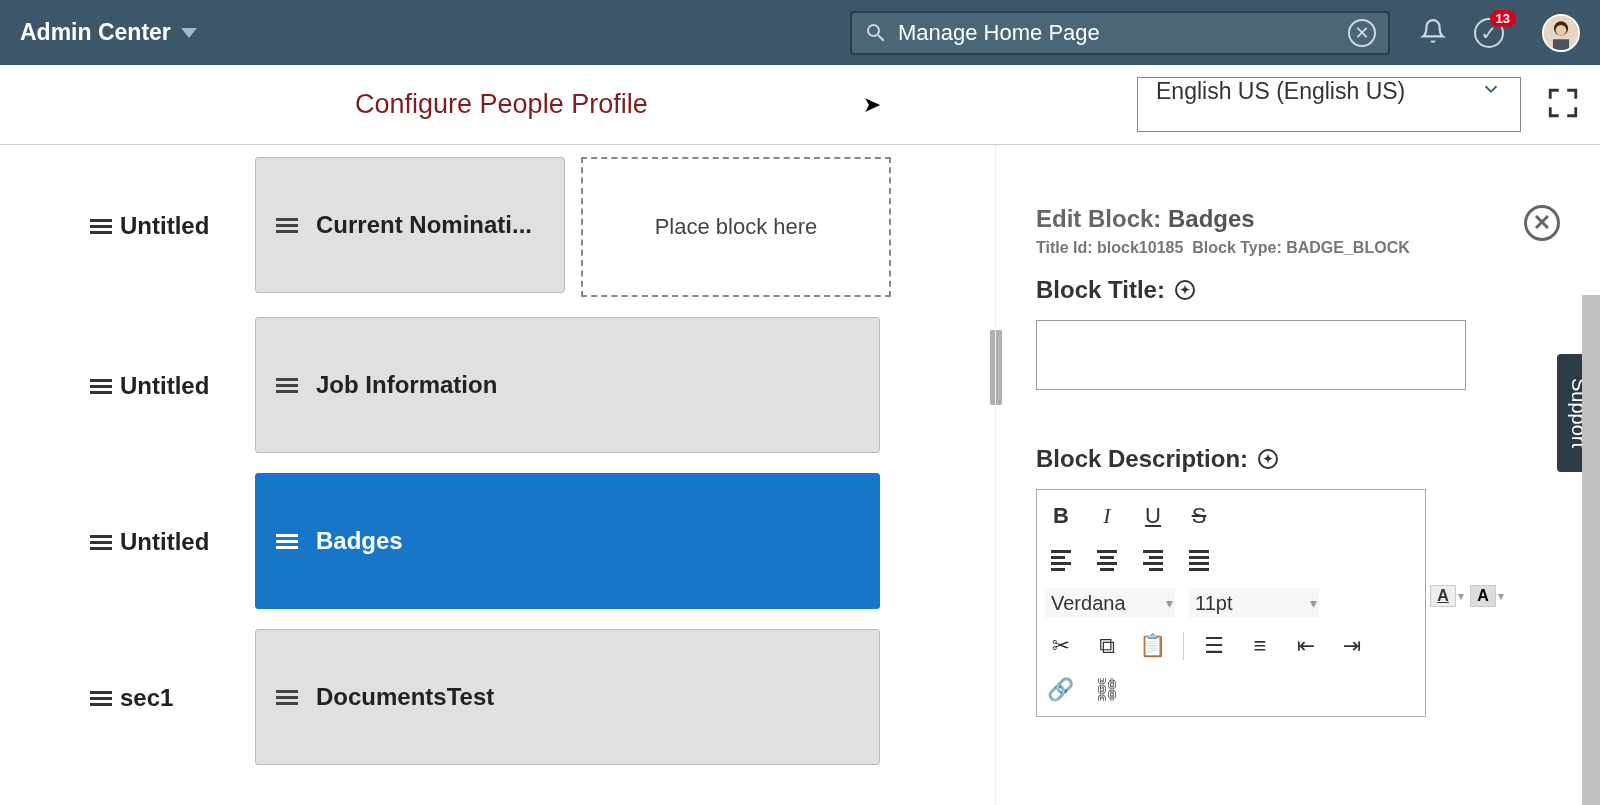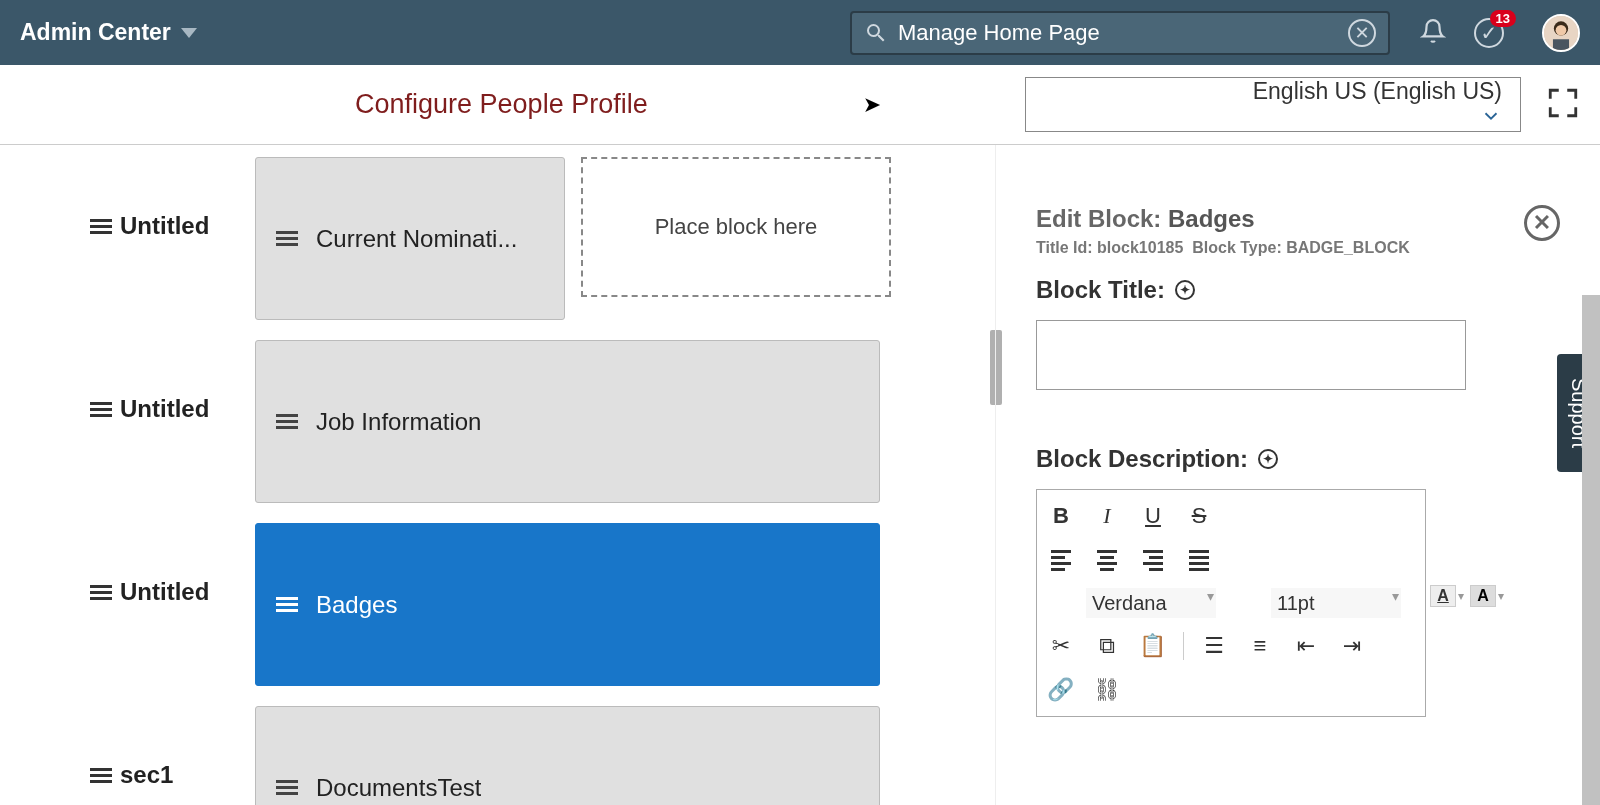--- a/index.html
+++ b/index.html
@@ -14,32 +14,32 @@
   .clear-btn { width:28px; height:28px; border:2px solid #cfd8df; border-radius:50%; display:flex; align-items:center; justify-content:center; color:#cfd8df; font-size:18px; cursor:pointer; }
   .top-icons { display:flex; align-items:center; gap:28px; margin-left:30px; }
   .icon-btn { position:relative; cursor:pointer; color:#cfd8df; }
   .badge { position:absolute; top:-8px; right:-12px; background:#d9001b; color:#fff; font-size:13px; font-weight:bold; padding:1px 6px; border-radius:10px; }
   .status-circle { width:30px; height:30px; border:2px solid #cfd8df; border-radius:50%; display:flex; align-items:center; justify-content:center; font-size:20px; position:relative;}
   .avatar { width:38px; height:38px; border-radius:50%; background:#d8c7b5; border:2px solid #fff; overflow:hidden; margin-left:10px; cursor:pointer;}
   
   .page-header { height:80px; border-bottom:1px solid #ccc; display:flex; align-items:center; padding:0 20px; }
   .page-title { font-size:27px; color:#7f1d1d; font-weight:400; margin-left:335px;}
   .cursor-arrow { font-size:22px; margin-left:215px; }
-  .lang-select { margin-left:auto; width:496px; height:55px; border:1px solid #888; display:flex; align-items:flex-end; padding:0 18px; font-size:23px; color:#333; cursor:pointer;flex-direction:column;}
+  .lang-select { margin-left:auto; width:384px; height:55px; border:1px solid #888; display:flex; align-items:flex-start; padding:0 18px; font-size:23px; color:#333; cursor:pointer;}
   .chevron { margin-left:auto; color:#2a6496; }
   .fullscreen-icon { margin-left:25px; cursor:pointer;}
   
   .main { display:flex; height:calc(805px - 135px); position:relative;}
   .left-col { width:995px; padding-top:12px; overflow:hidden;}
   .section-row { display:flex; align-items:flex-start; margin-bottom:20px; padding-left:90px;}
   .section-handle { display:flex; align-items:center; gap:8px; width:165px; font-size:24px; font-weight:bold; color:#222; margin-top:55px; cursor:grab;}
   .drag-icon { display:flex; flex-direction:column; gap:3px; }
   .drag-icon span { display:block; width:22px; height:3px; background:#333; }
   .blocks { display:flex; gap:16px; flex-wrap:wrap; }
-  .block { width:310px; height:163px; background:#e0e0e0; border:1px solid #bbb; border-radius:3px; display:flex; align-items:center; padding:0 20px; font-size:24px; color:#222; cursor:grab; }
+  .block { width:310px; height:136px; background:#e0e0e0; border:1px solid #bbb; border-radius:3px; display:flex; align-items:center; padding:0 20px; font-size:24px; color:#222; cursor:grab;font-weight:bold; }
   .block.wide { width:625px; }
   .block.selected { background:#1876c9; color:#fff; border-color:#1876c9;}
   .block .drag-icon span { background:#444; }
   .block.selected .drag-icon span { background:#fff; }
   .block .blk-label { margin-left:18px; max-width:230px; white-space:nowrap; overflow:hidden; text-overflow:ellipsis;}
   .placeholder { width:310px; height:140px; border:2px dashed #888; display:flex; align-items:center; justify-content:center; font-size:22px; color:#444; }
   
   .scroll-indicator { position:absolute; left:990px; top:185px; width:12px; height:75px; background:#b0b0b0; border-radius:2px;}
   
   .right-col { flex:1; padding:60px 40px 20px 40px; overflow:hidden; border-left:1px solid #eee; position:relative;}
@@ -53,21 +53,21 @@
   .text-input { width:430px; height:70px; border:1px solid #999; margin-top:16px; font-size:20px; padding:0 10px;}
   
   .rte { border:1px solid #aaa; width:390px; margin-top:16px; padding:4px; }
   .rte-row { display:flex; align-items:center; gap:14px; padding:6px 4px; flex-wrap:wrap; }
   .rte-btn { width:32px; height:32px; display:flex; align-items:center; justify-content:center; font-size:22px; color:#333; cursor:pointer;}
   .rte-btn.bold { font-weight:bold; }
   .rte-btn.italic { font-style:italic; font-family:serif;}
   .rte-btn.underline { text-decoration:underline; }
   .rte-btn.strike { text-decoration:line-through; }
   .rte-select { border:none; font-size:20px; color:#333; background:#f7f7f7; padding:4px 18px 4px 6px; cursor:pointer; appearance:none;}
-  .rte-sel-wrap { position:relative; display:flex; align-items:flex-start;margin-left:41px;}
+  .rte-sel-wrap { position:relative; display:flex; align-items:center;}
   .rte-sel-wrap::after { content:"▾"; position:absolute; right:2px; color:#999; font-size:14px; pointer-events:none;}
   .rte-sep { width:1px; height:28px; background:#ccc; }
   .align-lines { display:flex; flex-direction:column; gap:3px; align-items:flex-start;}
   .align-lines span { display:block; height:3px; background:#333; }
   .color-swatch { width:26px; height:22px; background:#eee; border:1px solid #ccc; display:inline-flex; align-items:center; justify-content:center; font-size:16px; font-weight:bold;}
   .ext-drop { font-size:12px; color:#999; margin-left:2px;}
   
   .support-tab { position:absolute; right:0; top:40%; transform:translateY(-50%); background:#2b3c47; color:#fff; writing-mode:vertical-rl; padding:24px 10px; font-size:20px; border-radius:4px 0 0 4px; cursor:pointer;}
   
   .page-scroll { position:absolute; right:0; top:150px; width:18px; height:600px; background:#f1f1f1; }

